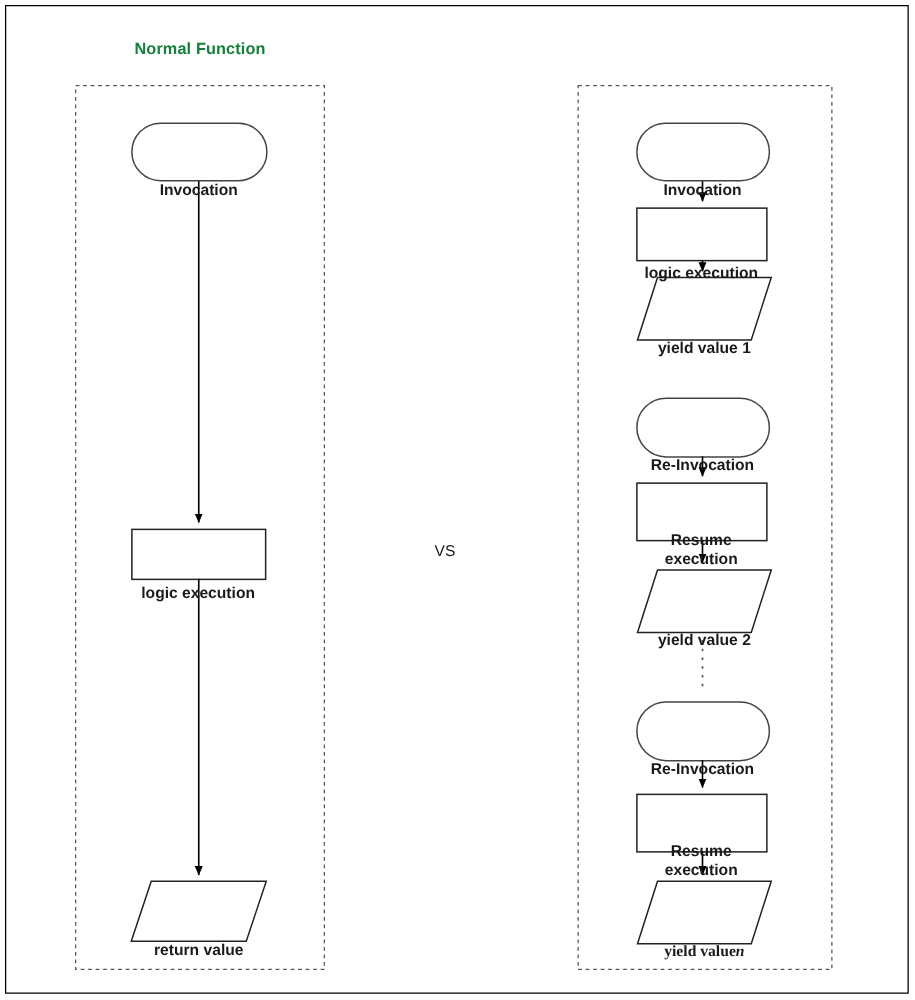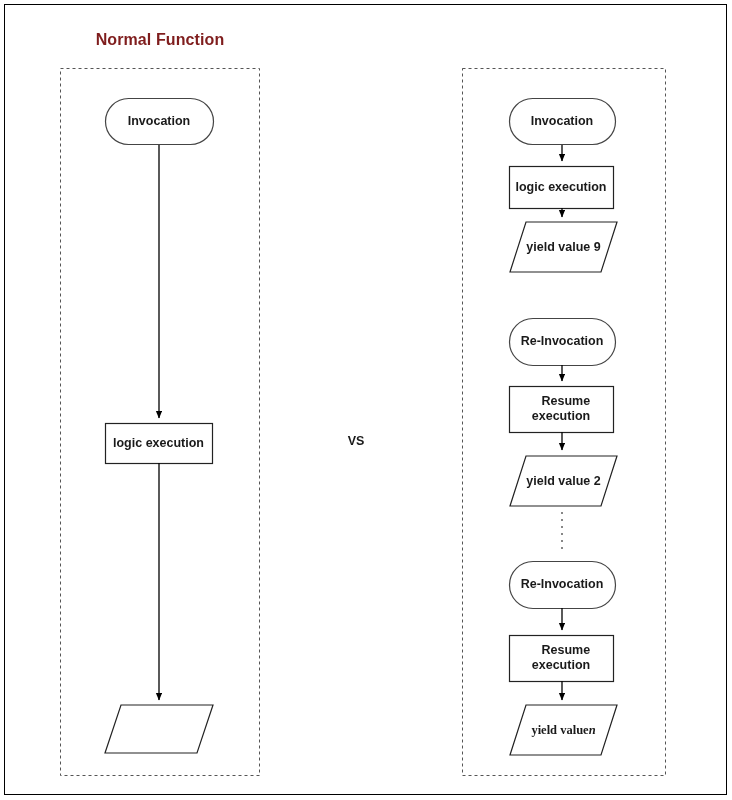--- a/index.html
+++ b/index.html
@@ -28,51 +28,52 @@
   }
   svg.diagram {
     position: absolute;
     left: 0;
     top: 0;
     width: 732px;
     height: 800px;
   }
   .col-title {
     position: absolute;
-    font-size: 16px;
+    font-size: 13px;
     font-weight: bold;
-    color: #7f1d1d;
+    color: #15803d;
     text-align: center;
     letter-spacing: 0.1px;
     white-space: nowrap;
   }
   #title-normal { left: 60px; top: 31px; width: 200px; }
   #title-generator { left: 462px; top: 31px; width: 204px; }
   .vs-label {
     position: absolute;
     left: 326px;
     top: 434px;
     width: 60px;
     text-align: center;
     font-size: 12.5px;
-    font-weight: bold;
+    font-weight: normal;
     color: #1a1a1a;
   }
   .node-label {
     position: absolute;
     font-size: 12.5px;
     font-weight: bold;
     color: #1a1a1a;
-    text-align: right;
+    text-align: center;
     line-height: 15px;
     white-space: pre-line;
     display: flex;
     align-items: center;
     justify-content: center;
     pointer-events: none;
+    margin-top: 31px;
   }
   .node-label.italic-tail em {
     font-style: italic;
   }
 </style>
 </head>
 <body>
 
 <div id="canvas">
 
@@ -128,26 +129,27 @@
 
   <div class="col-title" id="title-normal">Normal Function</div>
 
 
   <div class="vs-label">VS</div>
 
   <div class="node-label" style="left:105px; top:98px; width:108px; height:46px;">Invocation</div>
 
   <div class="node-label" style="left:105px; top:423px; width:107px; height:40px;">logic execution</div>
 
+  <div class="node-label" style="left:105px; top:705px; width:108px; height:48px;">return value</div>
 
   <div class="node-label" style="left:509px; top:98px; width:106px; height:46px;">Invocation</div>
 
   <div class="node-label" style="left:509px; top:166px; width:104px; height:42px;">logic execution</div>
 
-  <div class="node-label" style="left:510px; top:222px; width:107px; height:50px;">yield value 9</div>
+  <div class="node-label" style="left:510px; top:222px; width:107px; height:50px;">yield value 1</div>
 
   <div class="node-label" style="left:509px; top:318px; width:106px; height:47px;">Re-Invocation</div>
 
   <div class="node-label" style="left:509px; top:386px; width:104px; height:46px;">Resume
 execution</div>
 
   <div class="node-label" style="left:510px; top:456px; width:107px; height:50px;">yield value 2</div>
 
   <div class="node-label" style="left:509px; top:561px; width:106px; height:47px;">Re-Invocation</div>
 

